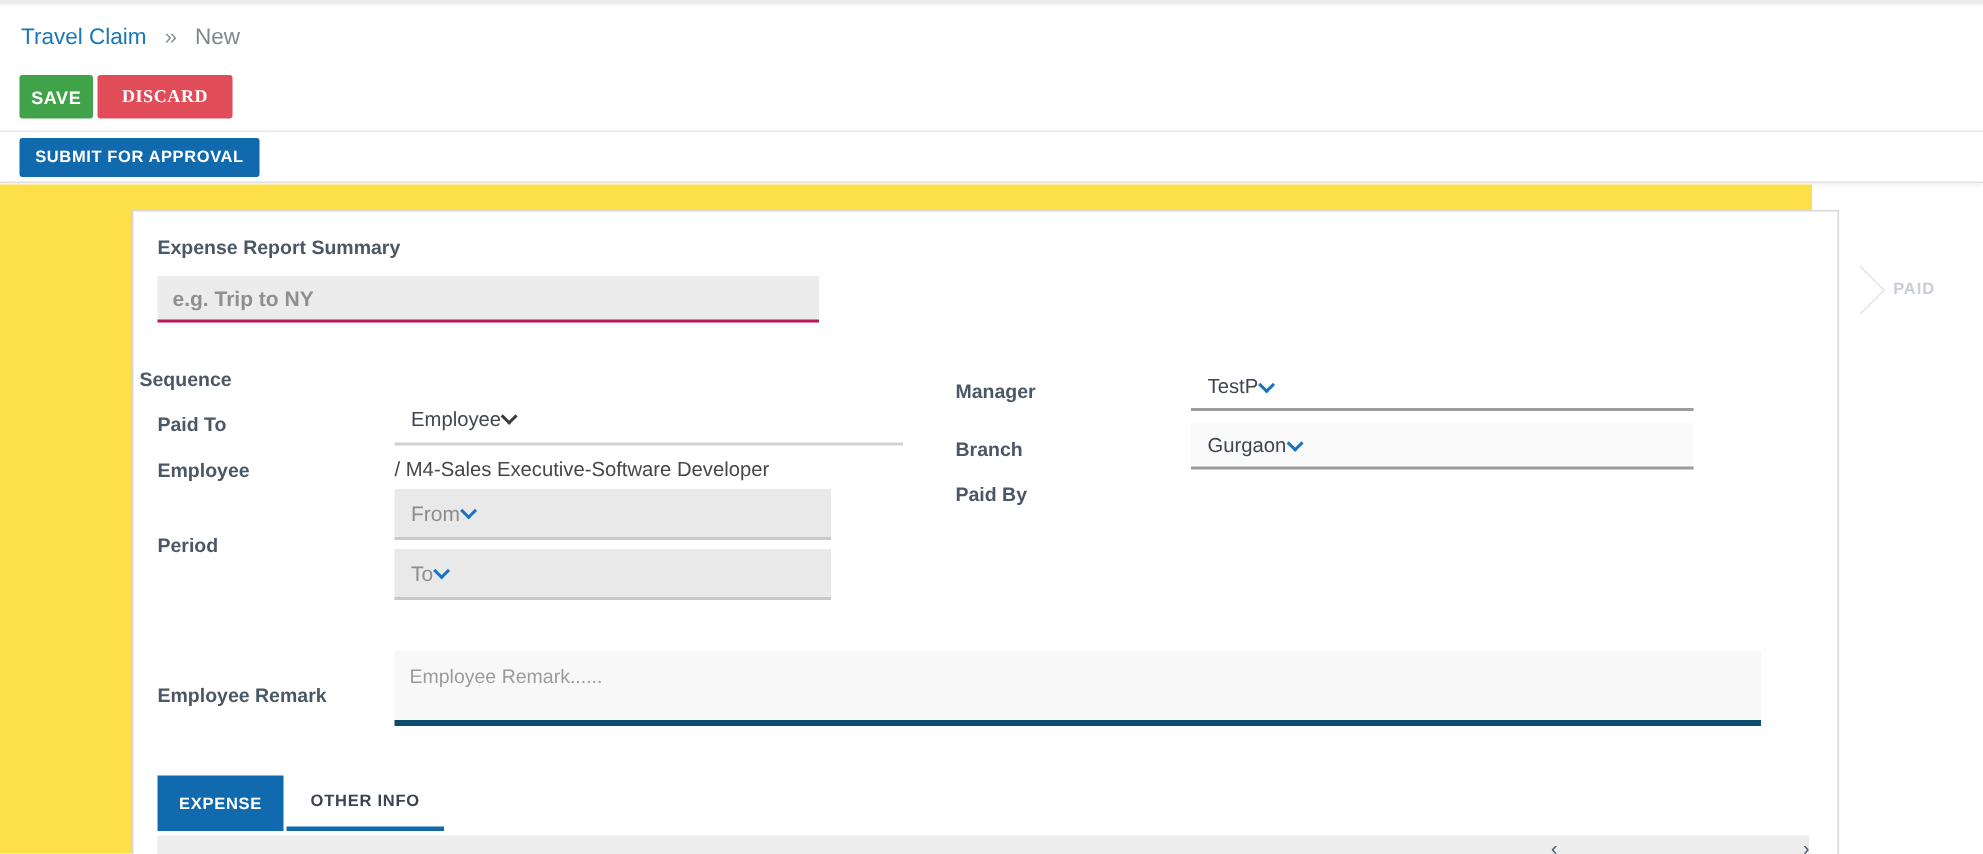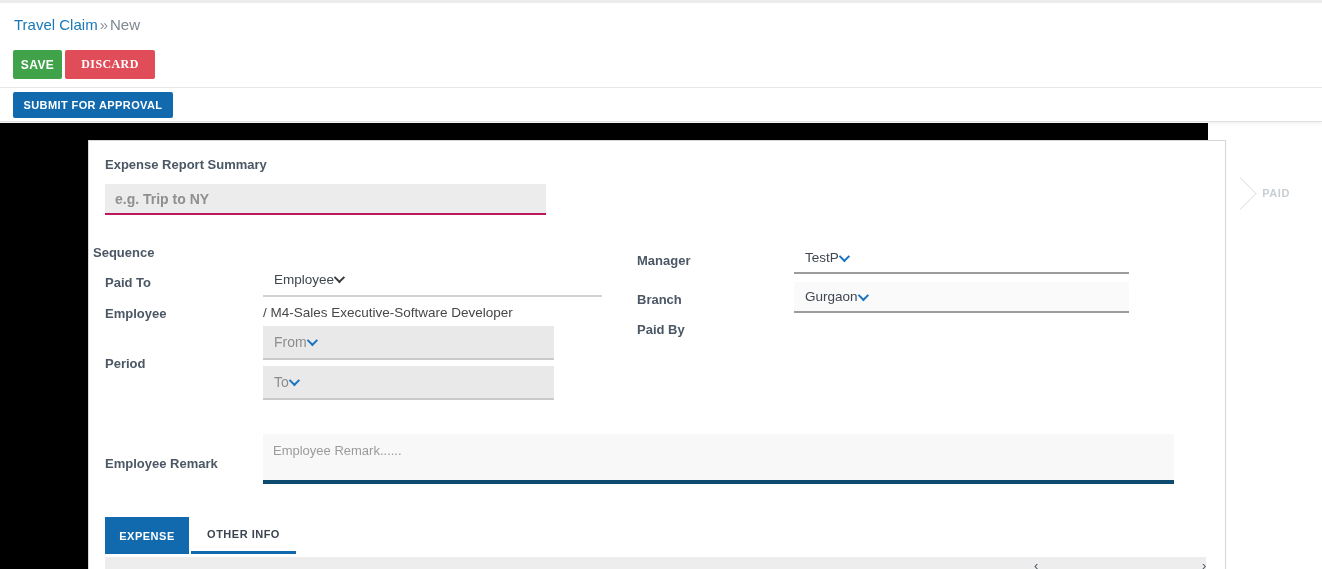--- a/index.html
+++ b/index.html
@@ -1,21 +1,21 @@
 <!DOCTYPE html>
 <html><head>
 <meta charset="utf-8">
 <style>
   * { margin:0; padding:0; box-sizing:border-box; }
   html,body { width:1322px; height:569px; overflow:hidden; background:#ffffff;
     font-family:"Liberation Sans", sans-serif; }
   .top-strip { position:absolute; left:0; top:0; width:1322px; height:3px; background:#ececec; }
 
   
-  .breadcrumb { position:absolute; left:14px; top:16px; font-size:15px; display:flex; align-items:center; gap:2px; }
+  .breadcrumb { position:absolute; left:14px; top:16px; font-size:15px; display:flex; align-items:center; gap:12px; }
   .crumb-link { color:#1878b9; cursor:pointer; text-decoration:none; }
   .crumb-sep { color:#8d959e; font-size:15px; }
   .crumb-current { color:#7e8791; }
 
   
   .btn { position:absolute; border:none; color:#fff; font-weight:bold; font-size:12px;
     letter-spacing:.4px; border-radius:2px; cursor:pointer; font-family:inherit; }
   .btn-save { left:13px; top:50px; width:49px; height:29px; background:#41a349; }
   .btn-discard { left:65px; top:50px; width:90px; height:29px; background:#e04d59;font-family:Liberation Serif, serif; }
 
@@ -27,21 +27,21 @@
   .btn-submit { left:13px; top:92px; width:160px; height:26px; background:#1169ae; font-size:11px; }
   .stages { position:absolute; right:0; top:88px; height:34px; display:flex; align-items:stretch; padding-right:8px; }
   .stage-draft { background:#1169ae; color:#fff; font-size:11px; font-weight:bold; letter-spacing:.6px;
     display:flex; align-items:center; padding:0 26px 0 19px;
     clip-path:polygon(0 0, calc(100% - 14px) 0, 100% 50%, calc(100% - 14px) 100%, 0 100%); }
   .stage { color:#c9ced5; font-size:11px; font-weight:bold; letter-spacing:.6px; display:flex; align-items:center; padding:0 24px; }
   .sep-chevron { width:23px; height:23px; border-top:1px solid #e4e4e4; border-right:1px solid #e4e4e4;
     transform:rotate(45deg); align-self:center; margin:0 -14px; }
 
   
-  .main { position:absolute; left:0; top:123px; width:1208px; height:446px; background:#000000; }
+  .main { position:absolute; left:0; top:123px; width:1208px; height:446px; background:#fde047; }
   .card { position:absolute; left:88px; top:17px; width:1138px; height:440px; background:#fff;
     border:1px solid #d7d7d9; box-shadow:0 1px 2px rgba(0,0,0,.05); }
 
   .flabel { position:absolute; font-size:13px; font-weight:bold; color:#4b5765; }
 
   .input-summary { position:absolute; left:16px; top:43px; width:441px; height:31px; background:#ececec;
     border:none; border-bottom:2px solid #be185d; padding:0 10px; font-size:14px; color:#3f4650; font-family:inherit;font-weight:bold; }
   .input-summary::placeholder { color:#8f8f8f; opacity:1; }
 
   .sel { position:absolute; display:flex; align-items:center; 

